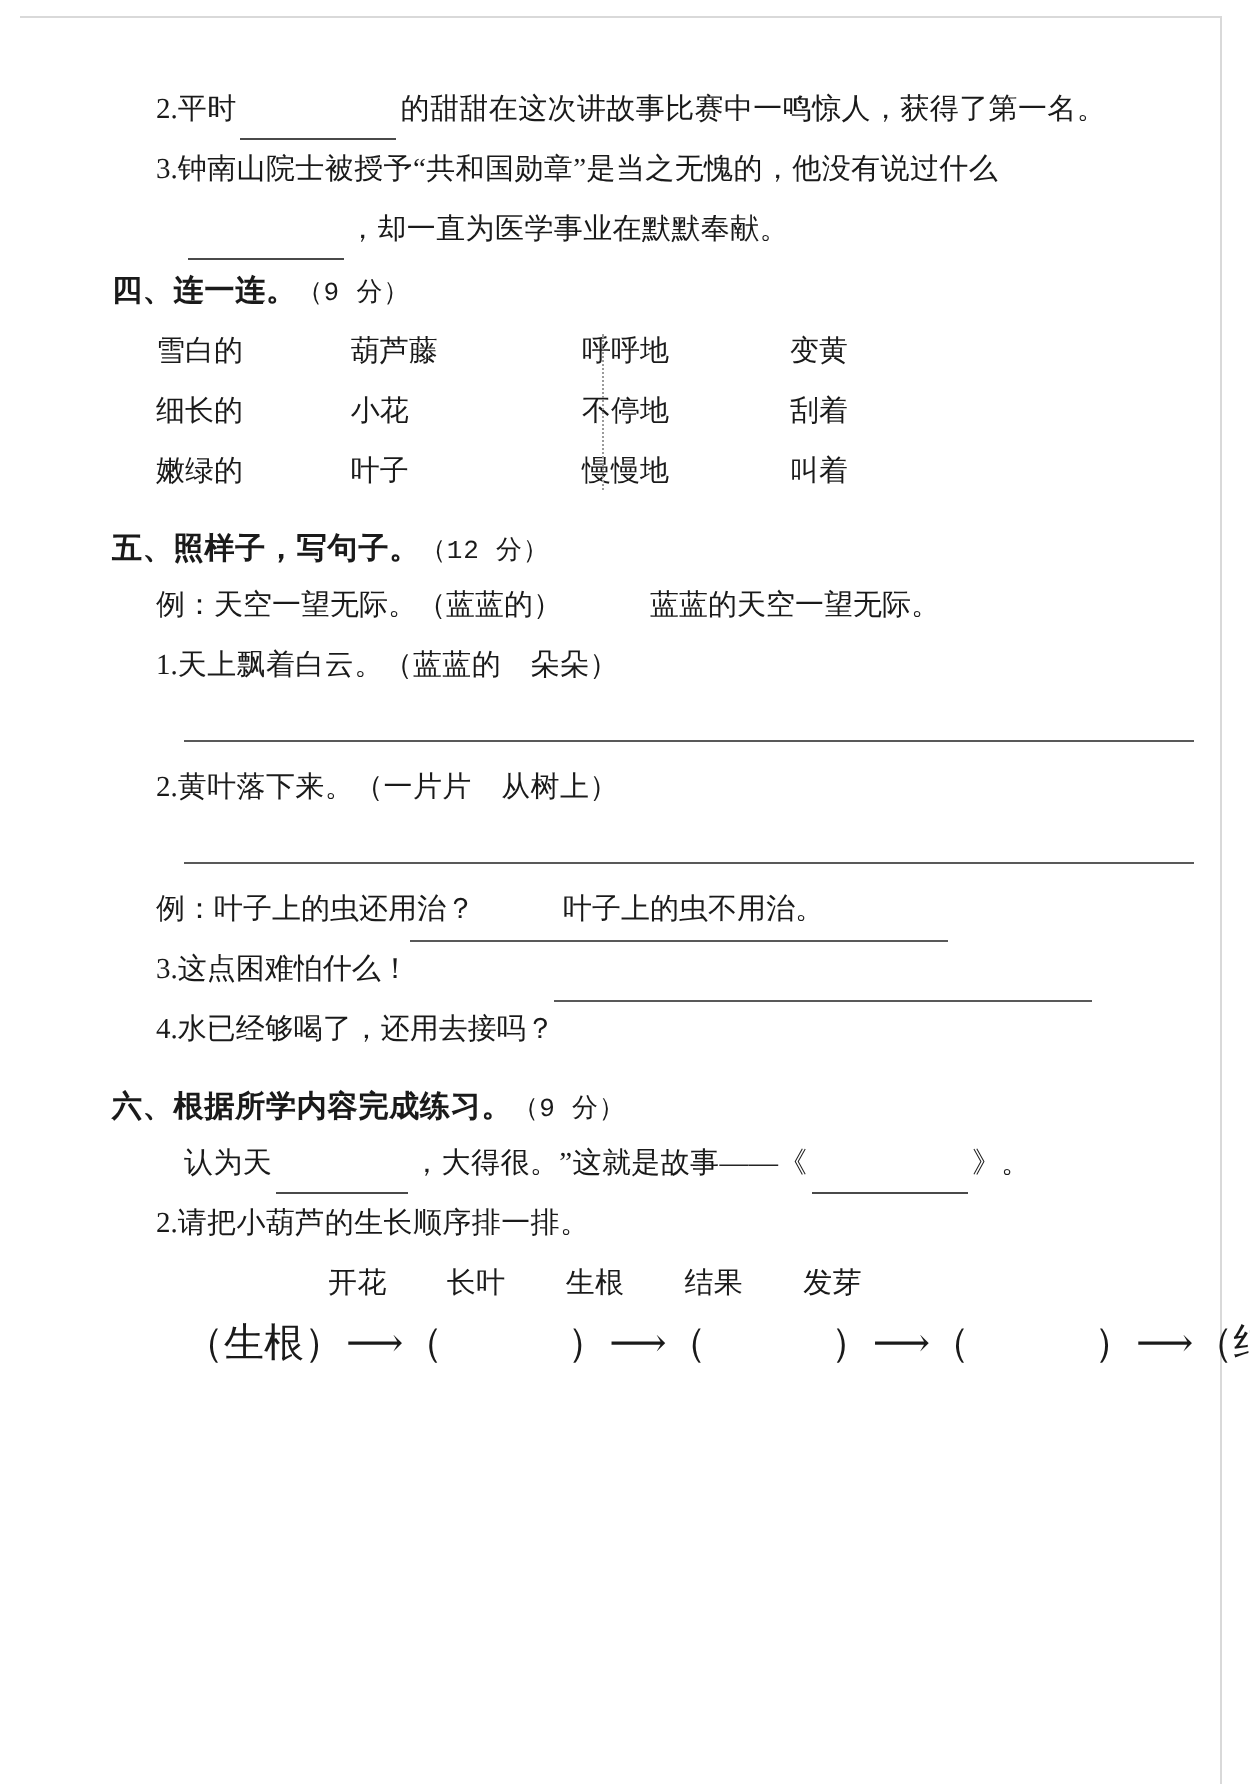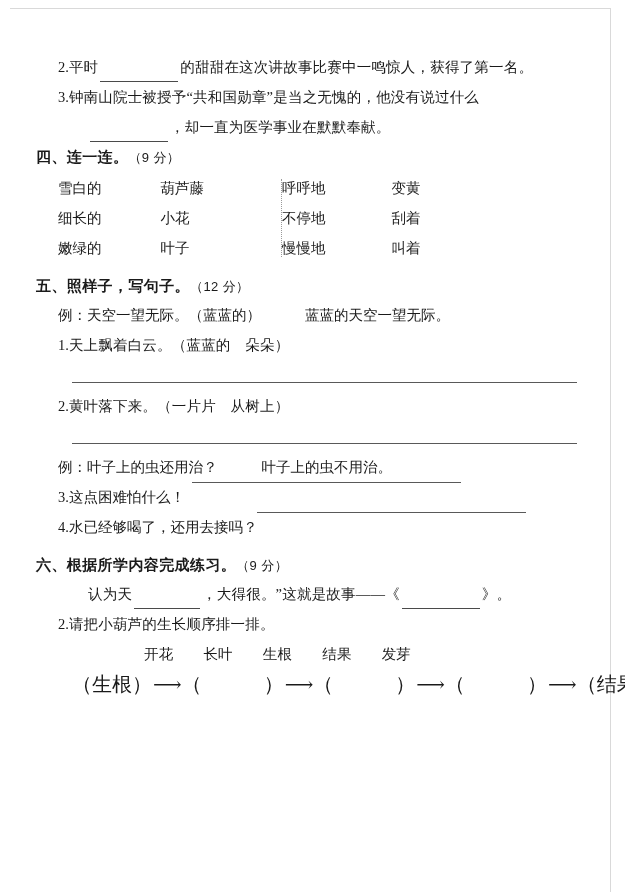--- a/index.html
+++ b/index.html
@@ -33,47 +33,47 @@
     position: absolute;
     top: 8px;
     bottom: 0;
     right: 14px;
     width: 1px;
     background: #d9d9d9;
   }
   .content {
     position: absolute;
     left: 0;
-    top: 12px;
+    top: 0;
     width: 505px;
-    padding: 40px 44px 0 36px;
+    padding: 40px 44px 0 56px;
     box-sizing: border-box;
   }
 
   
   .sec-head {
-    font-family: Liberation Sans, sans-serif;
+    font-family: Liberation Mono, monospace;
     font-weight: bold;
     font-size: 15px;
     letter-spacing: .4px;
     margin: 0 0 4px 0;
     white-space: nowrap;
   }
   .sec-head .score {
     font-weight: normal;
     font-size: 13px;
   }
   .q {
     font-size: 14.5px;
     line-height: 30px;
     white-space: nowrap;
     margin-left: 22px;
     letter-spacing: .2px;
   }
-  .q.indent2 { margin-left: 52px; }
+  .q.indent2 { margin-left: 36px; }
   .num { letter-spacing: 0; }
 
   
   .blank {
     display: inline-block;
     border-bottom: 1px solid #4a4a4a;
     vertical-align: bottom;
     height: 17px;
     margin: 0 2px;
   }

